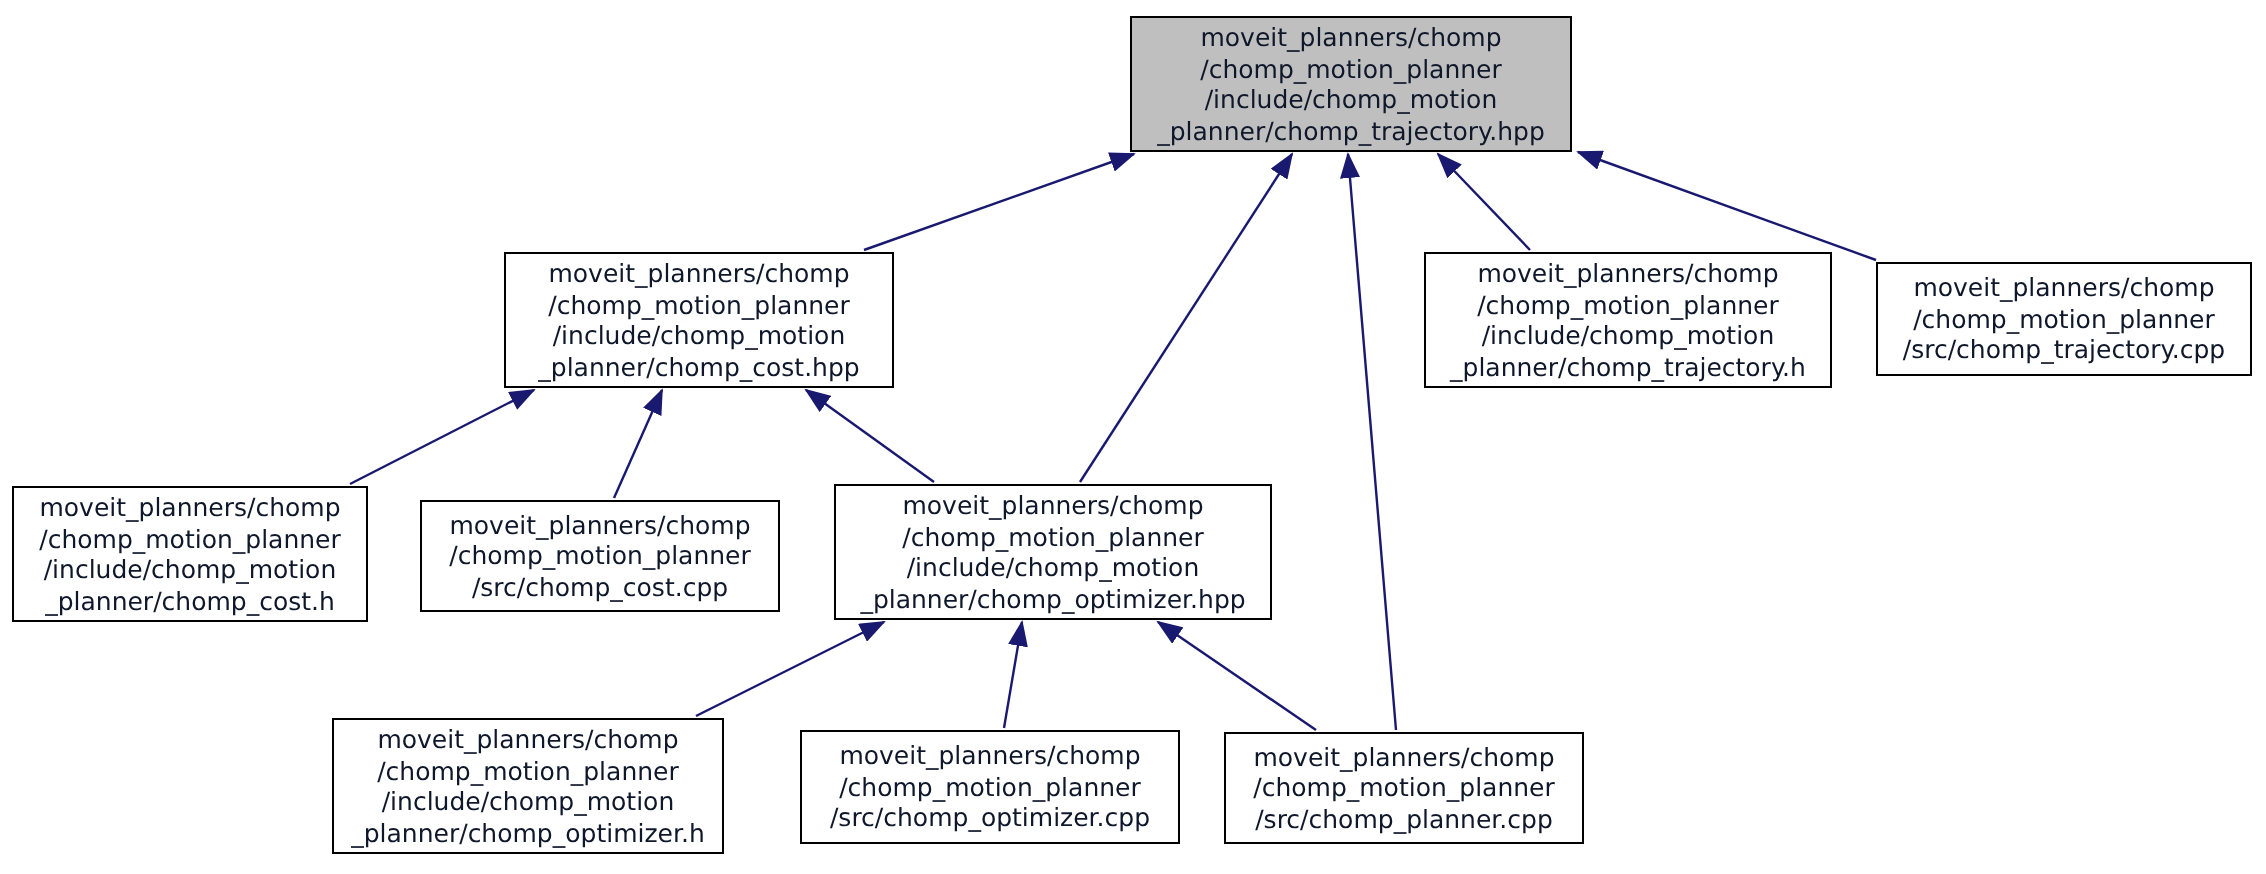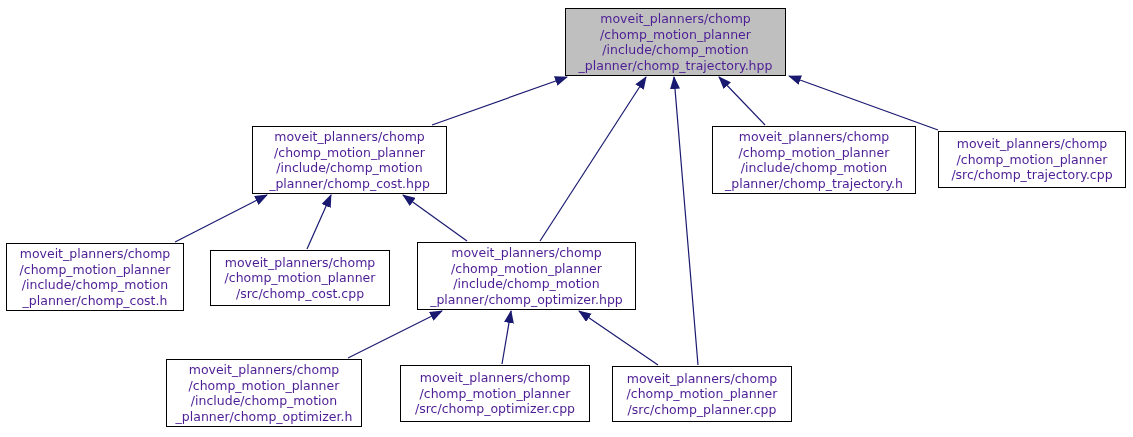--- a/index.html
+++ b/index.html
@@ -21,21 +21,21 @@
     top: 0;
     width: 1133px;
     height: 437px;
     pointer-events: none;
   }
   .graph-node {
     position: absolute;
     box-sizing: border-box;
     border: 1px solid #000000;
     background: #ffffff;
-    color: #4c1d95;
+    color: #0f172a;
     display: flex;
     align-items: center;
     justify-content: center;
     text-align: center;
     font-size: 12.5px;
     line-height: 15.5px;
     padding: 1px 4px;
     cursor: pointer;
   }
   .graph-node.highlighted {

